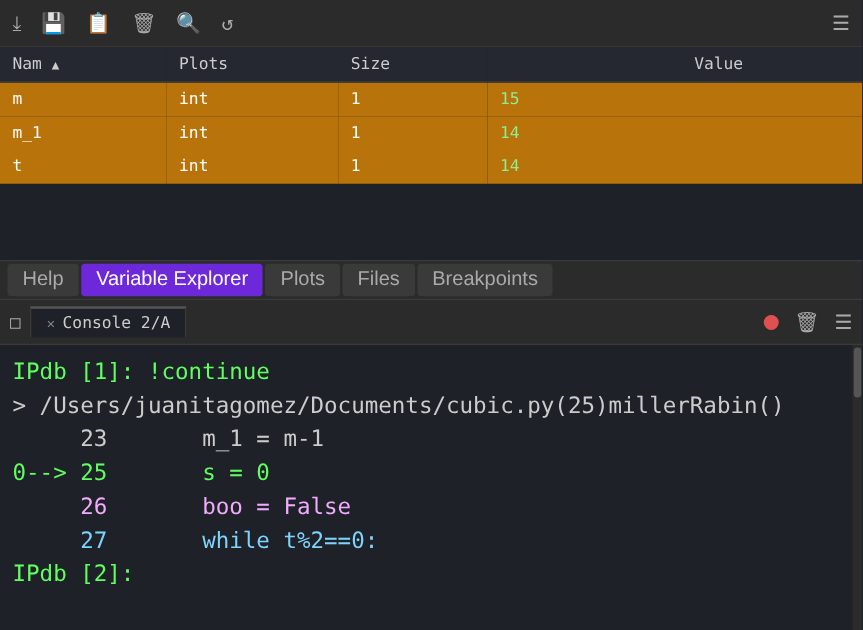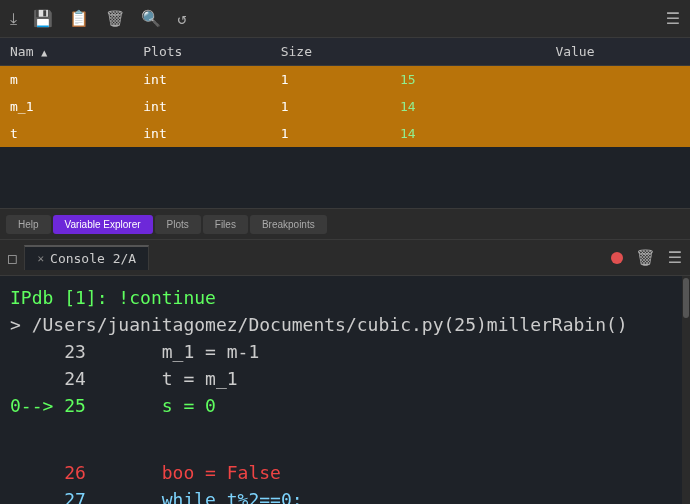--- a/index.html
+++ b/index.html
@@ -79,21 +79,21 @@
       gap: 2px;
       border-top: 1px solid #3a3a3a;
       border-bottom: 1px solid #3a3a3a;
     }
     .tab-btn {
       padding: 4px 12px;
       background: #3a3a3a;
       color: #aaa;
       border: none;
       cursor: pointer;
-      font-size: 10px;
+      font-size: 16px;
       border-radius: 3px;
     }
     .tab-btn.active {
       background: #6d28d9;
       color: #fff;
     }
 
     
     .console-section {
       background: #1e2228;
@@ -157,21 +157,21 @@
       position: relative;
       height: 230px;
     }
     .console-output {
       font-size: 18px;
       line-height: 1.5;
     }
     .line { display: block; white-space: pre; }
     .c-green { color: #5fff5f; }
     .c-cyan { color: #7dd3fc; }
-    .c-yellow { color: #ef4444; margin-top: 40px; }
+    .c-yellow { color: #f0abfc; }
     .c-white { color: #ccc; }
 
     
     .console-scrollbar {
       position: absolute;
       right: 0;
       top: 0;
       width: 8px;
       height: 100%;
       background: #2b2b2b;
@@ -254,21 +254,20 @@
       <span class="toolbar-icon">🗑</span>
       <span class="toolbar-icon">☰</span>
     </div>
   </div>
 
   <div class="console-body">
     <div class="console-output" id="console-output">
     <span class="line c-green">IPdb [1]: !continue</span>
         <span class="line c-white">&gt; /Users/juanitagomez/Documents/cubic.py(25)millerRabin()</span>
         <span class="line c-white">     23       m_1 = m-1</span>
-        <span class="line c-white">     24       t = m_1</span>
         <span class="line c-green">0--&gt; 25       s = 0</span>
         <span class="line c-yellow">     26       boo = False</span>
         <span class="line c-cyan">     27       while t%2==0:</span>
         <span class="line c-white"></span>
         <span class="line c-green">IPdb [2]: </span>
       </div>
     <div class="console-scrollbar">
       <div class="console-scrollbar-thumb"></div>
     </div>
   </div>

